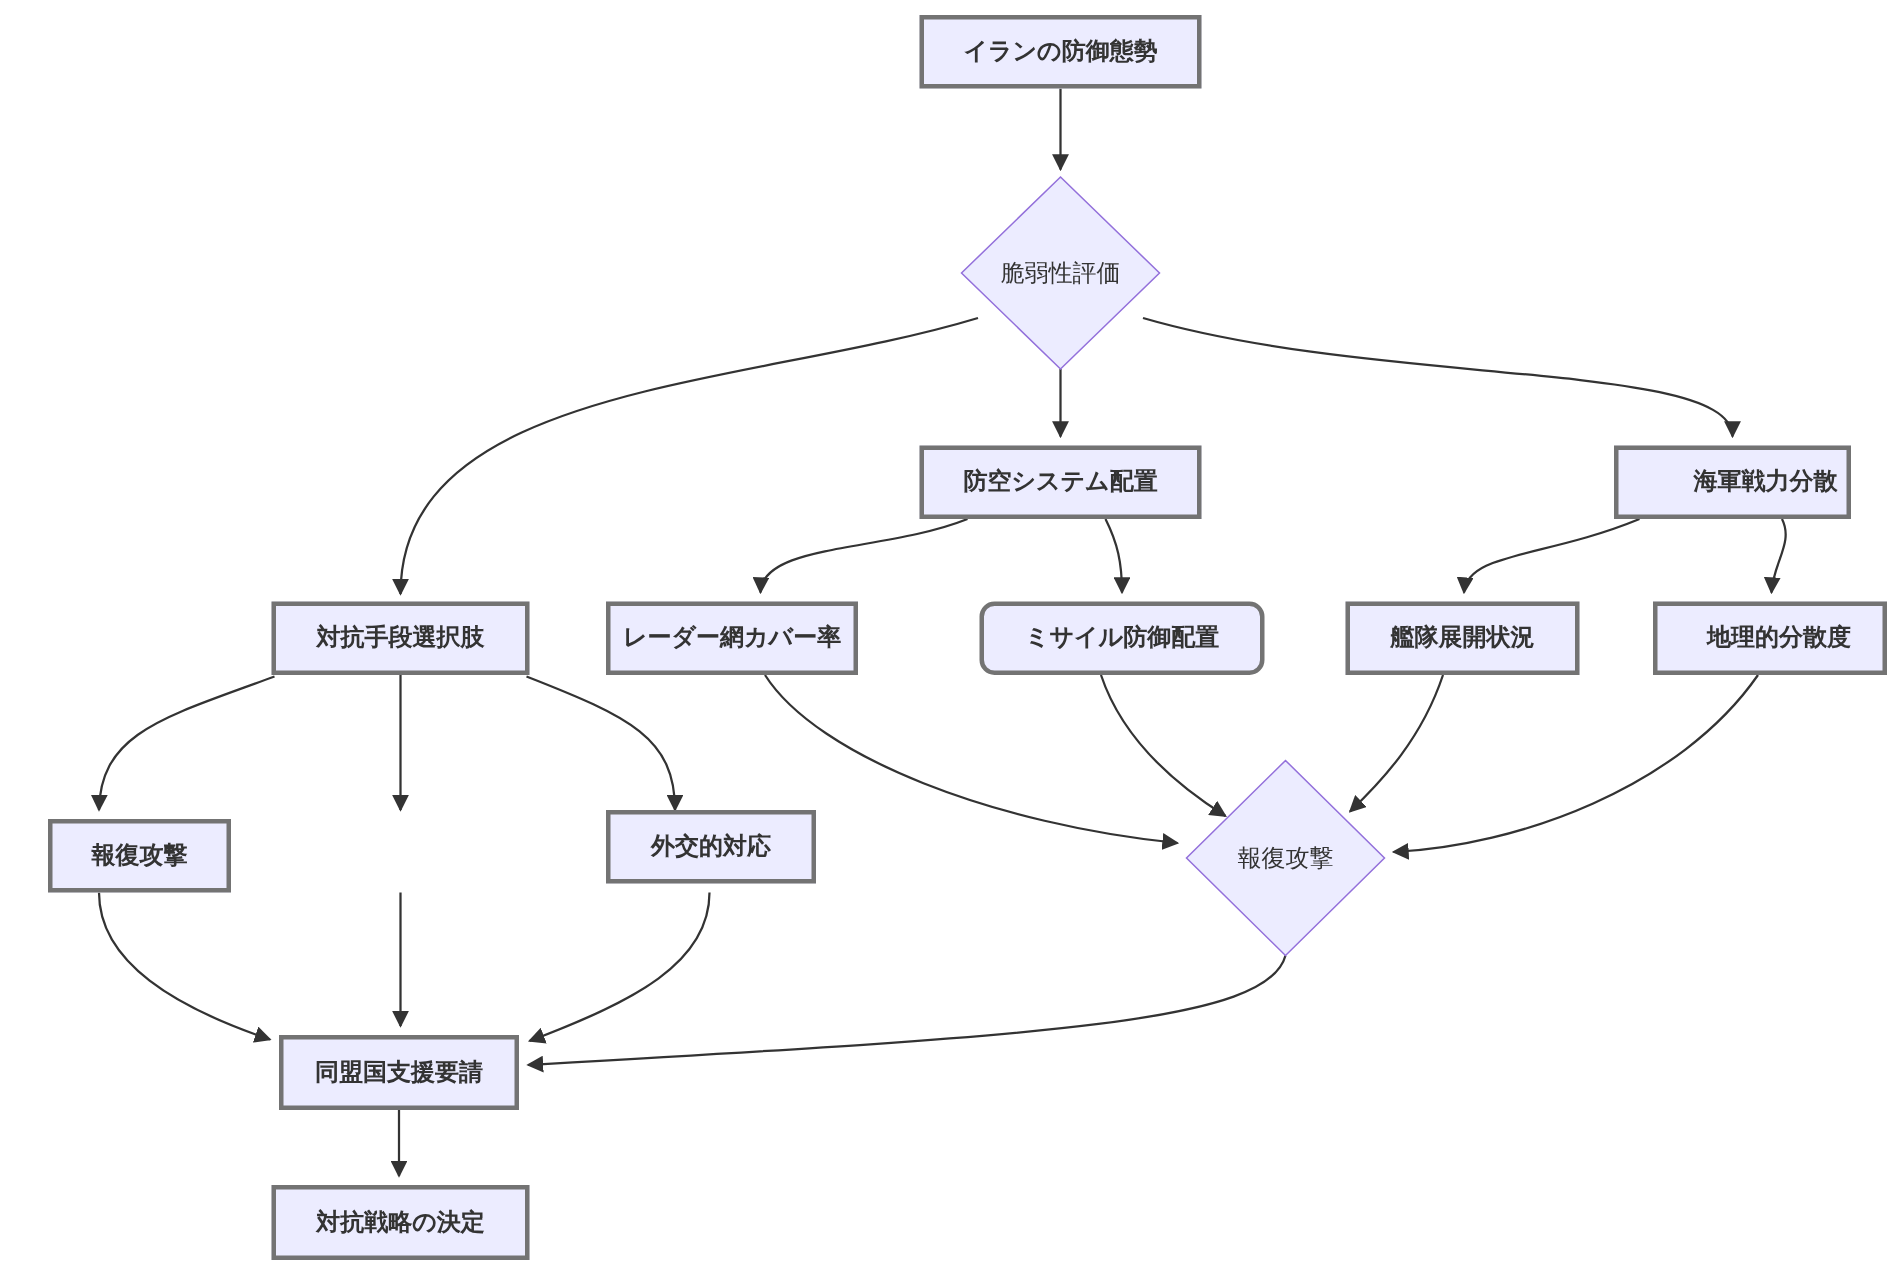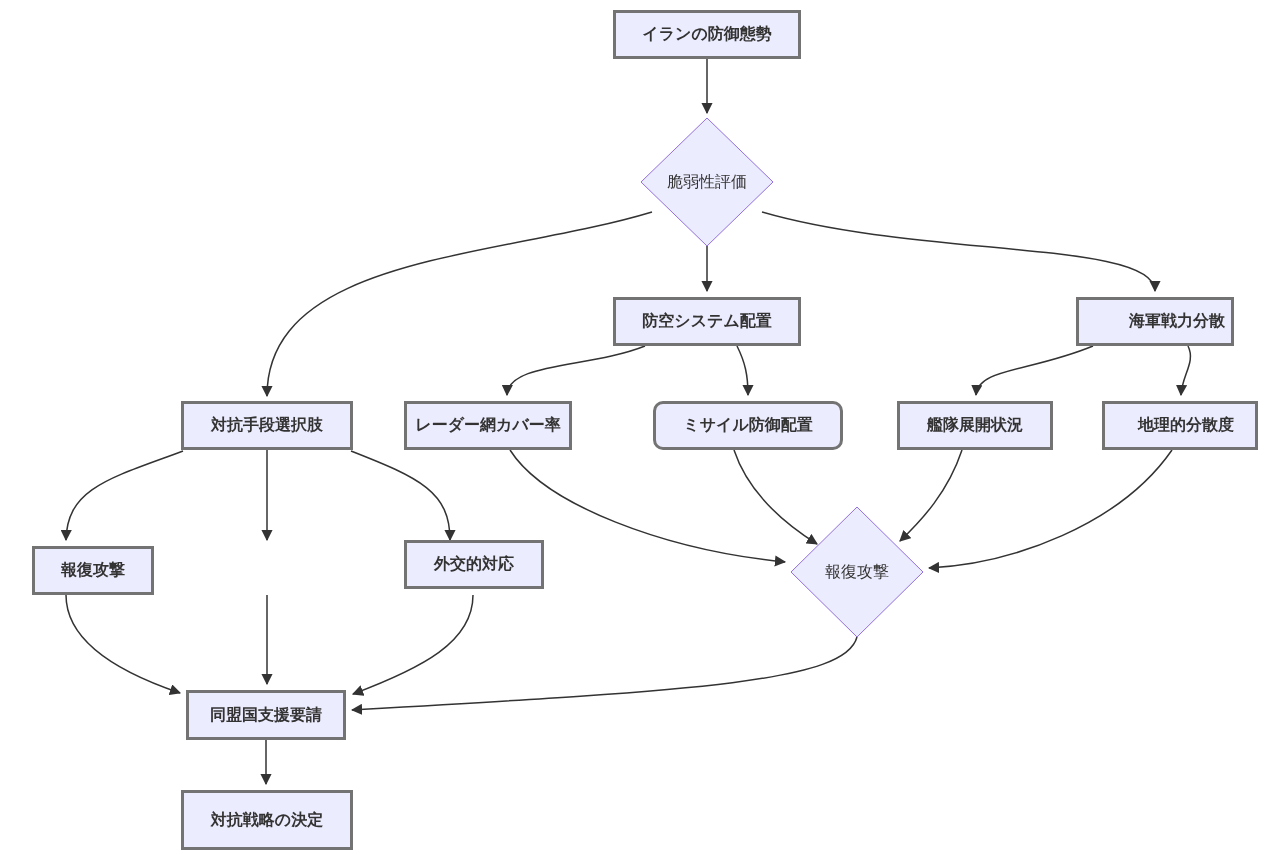--- a/index.html
+++ b/index.html
@@ -90,15 +90,15 @@
 
   <div class="node" style="left:8px;top:546px;width:122px;height:49px;margin-left:24px;">報復攻撃</div>
 
 
   <div class="node" style="left:404px;top:540px;width:140px;height:49px;">外交的対応</div>
 
   <div class="dlabel" style="left:777px;top:560px;">報復攻撃</div>
 
   <div class="node" style="left:186px;top:690px;width:160px;height:50px;">同盟国支援要請</div>
 
-  <div class="node" style="left:181px;top:790px;width:172px;height:60px;text-align:center;">対抗戦略の決定</div>
+  <div class="node" style="left:181px;top:790px;width:172px;height:50px;text-align:center;">対抗戦略の決定</div>
 
 </div>
 
 </body></html>

